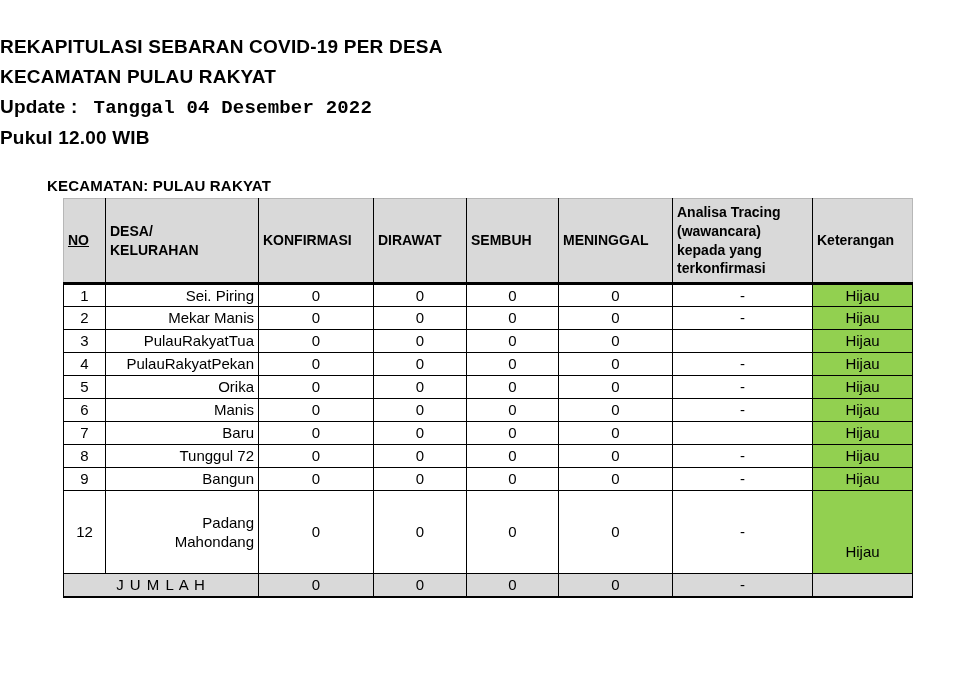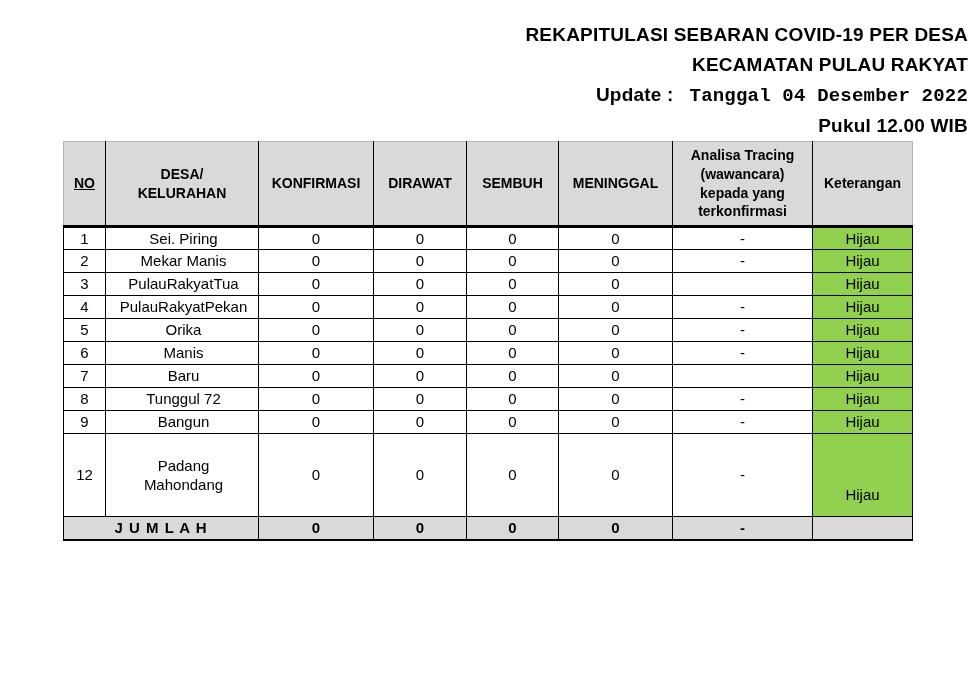--- a/index.html
+++ b/index.html
@@ -11,22 +11,22 @@
   html, body { margin: 0; padding: 0; }
   body {
     width: 968px;
     height: 690px;
     background: #ffffff;
     color: #000;
     font-family: "Liberation Sans", sans-serif;
     overflow: hidden;
   }
   .doc-header {
-    padding-top: 20px;
-    text-align: right;
+    padding-top: 32px;
+    text-align: left;
   }
   .title-line {
     font-weight: bold;
     font-size: 19px;
     line-height: 30px;
     letter-spacing: 0.2px;
   }
   .update-value { margin-left: 16px; font-family: Liberation Mono, monospace; }
   .section-label {
     font-weight: bold;
@@ -42,70 +42,71 @@
   }
   th, td {
     border: 1px solid var(--border);
     overflow: hidden;
   }
   thead tr { height: 85px; }
   th {
     background: var(--gray);
     font-size: 14px;
     font-weight: bold;
-    text-align: center;
+    text-align: left;
     vertical-align: middle;
     line-height: 1.35;
     border-bottom: 3px solid var(--border);
     border-top-color: #b7b7b7;
     padding: 2px 4px;
   }
   th:first-child { border-left-color: #b7b7b7; text-decoration: underline; }
   th:last-child  { border-right-color: #b7b7b7; }
   th.th-desa { white-space: pre-line; }
   tbody tr { height: 23px; }
   td {
     font-size: 15px;
     text-align: center;
     vertical-align: middle;
     padding: 0 4px;
     line-height: 1.3;
   }
   td.c-desa {
-    text-align: center;
+    text-align: right;
     padding-left: 7px;
     white-space: pre-line;
   }
   td.c-ket { background: var(--green); }
   tr.row-11 { height: 42px; }
   tr.row-11 td.c-tracing { vertical-align: bottom; padding-bottom: 2px; }
   tr.row-12 { height: 83px; }
   tr.row-12 td.c-ket { vertical-align: bottom; padding-bottom: 12px; }
   tfoot tr { height: 23px; }
   tfoot td {
     background: var(--gray);
-    font-weight: bold;
+    font-weight: normal;
     border-bottom-width: 2px;
   }
   tfoot td.t-label { letter-spacing: 1px; }
 </style>
 </head>
 <body>
 
 <div class="page">
 
   <div class="doc-header">
     <div class="title-line">REKAPITULASI SEBARAN COVID-19 PER DESA</div>
     <div class="title-line">KECAMATAN PULAU RAKYAT</div>
     <div class="title-line">
       <span>Update :</span><span class="update-value">Tanggal 04 Desember 2022</span>
     </div>
     <div class="title-line">Pukul 12.00 WIB</div>
   </div>
 
+  <div class="section-label">KECAMATAN: PULAU RAKYAT</div>
 
   <table class="covid">
     <colgroup>
       <col style="width:42px">
         <col style="width:153px">
         <col style="width:115px">
         <col style="width:93px">
       <col style="width:92px">
         <col style="width:114px">
         <col style="width:140px">

